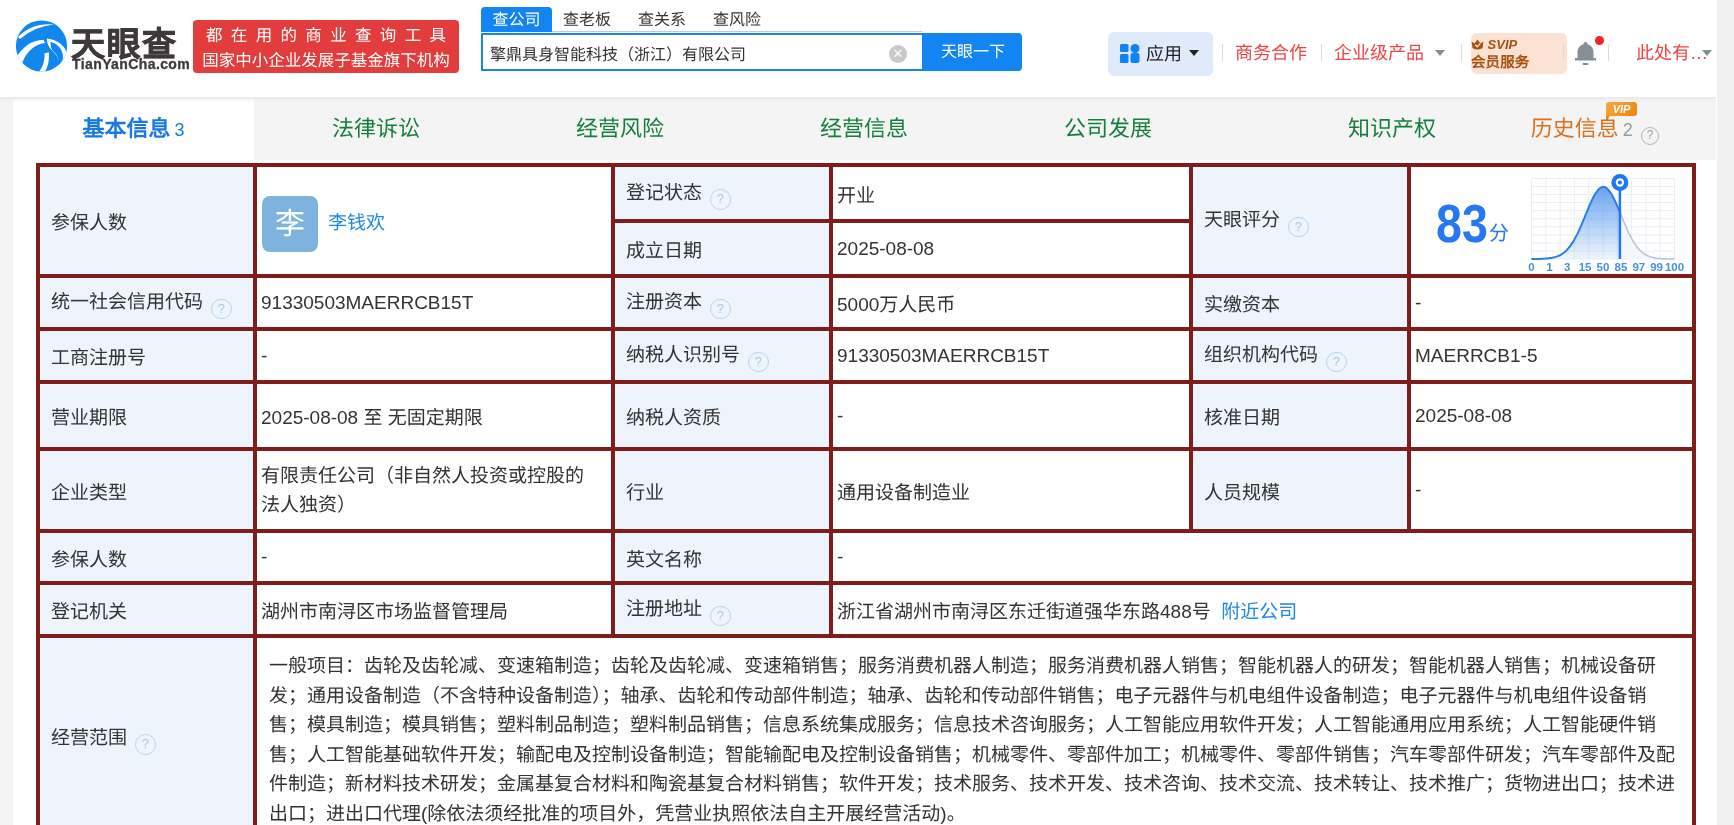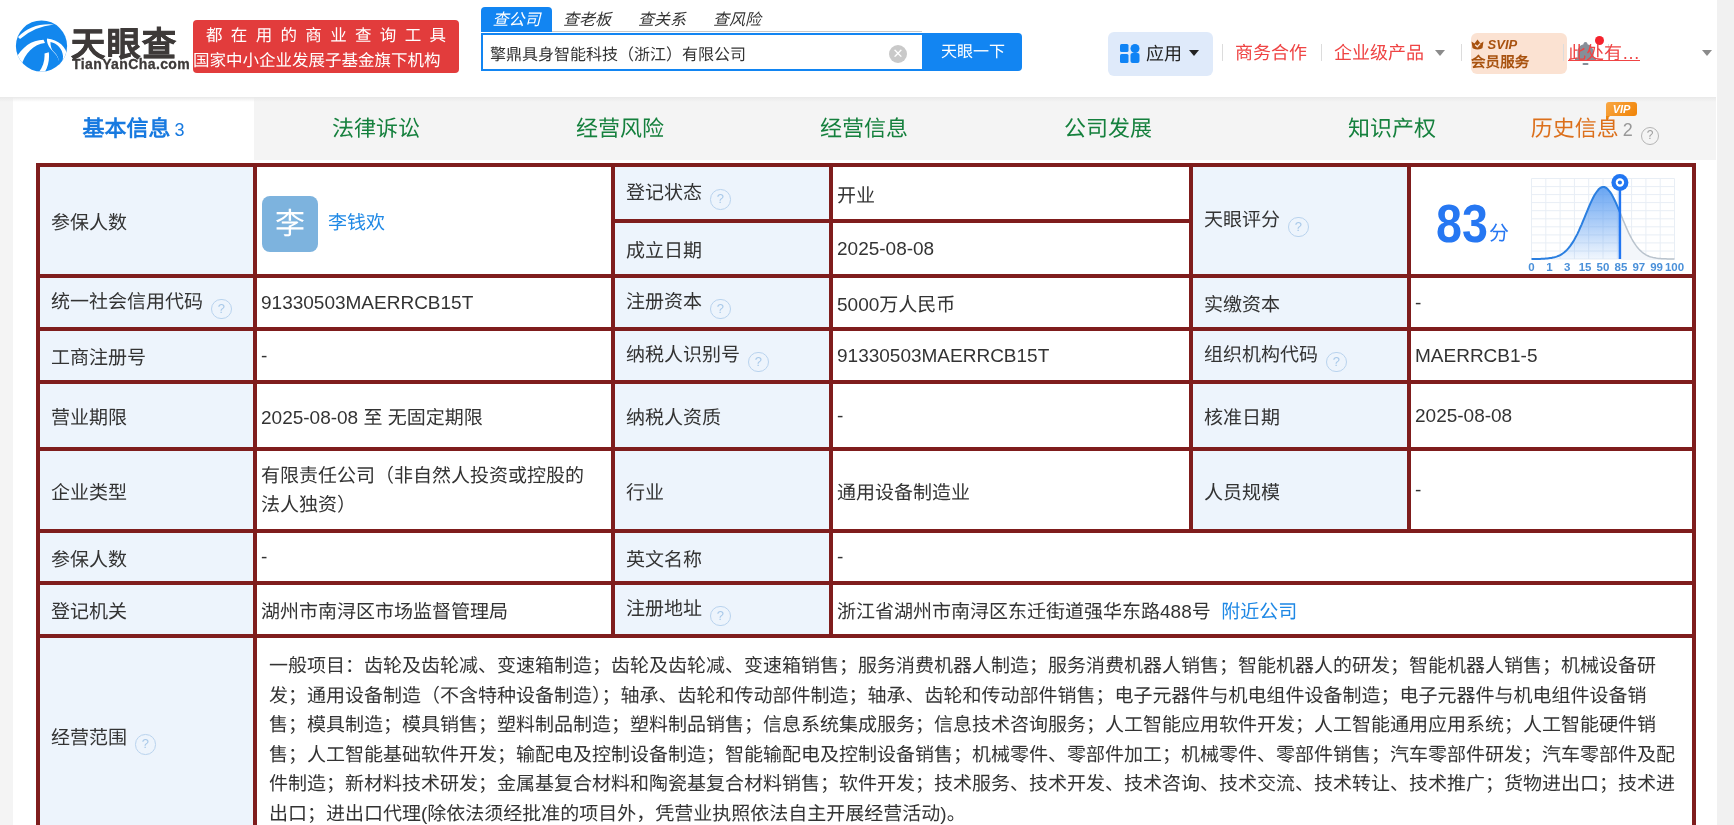--- a/index.html
+++ b/index.html
@@ -6,23 +6,23 @@
 * { margin:0; padding:0; box-sizing:border-box; }
 html,body { width:1734px; height:825px; overflow:hidden; background:#fff;
   font-family:"Liberation Sans", sans-serif; color:#333; }
 .abs { position:absolute; }
 
 #header { position:absolute; left:0; top:0; width:1716px; height:97px; background:#fff; }
 #logoTxt { position:absolute; left:71px; top:17px; font-size:34px; font-weight:bold; color:#3e3a39; letter-spacing:1.5px; -webkit-text-stroke:0.7px #3e3a39; }
 #logoSub { position:absolute; left:72px; top:56px; font-size:14px; font-weight:bold; color:#3e3a39; letter-spacing:0.4px; -webkit-text-stroke:0.3px #3e3a39; }
 #redbox { position:absolute; left:193px; top:20px; width:266px; height:53px; background:#e23c3c; border-radius:4px; color:#fff; }
 #redbox .l1 { display:flex; justify-content:space-between; padding:3px 13px 0 13px; font-size:16.5px; line-height:24px; }
-#redbox .l2 { font-size:16.5px; line-height:27px;font-family:Liberation Serif, serif; }
-
-.stab { position:absolute; top:7px; height:25px; font-size:16px; line-height:25px; color:#333;font-style:italic; }
+#redbox .l2 { text-align:center; font-size:16.5px; line-height:27px;font-family:Liberation Serif, serif; }
+
+.stab { position:absolute; top:7px; height:25px; font-size:16px; line-height:25px; color:#333; }
 #stabActive { left:481px; width:71px; background:#1285f2; color:#fff; text-align:center; border-radius:4px 4px 0 0; }
 #stabLine { position:absolute; left:552px; top:31px; width:370px; height:1px; background:#c9c9c9; }
 #searchInput { position:absolute; left:481px; top:33px; width:443px; height:38px; background:#fff; border:2px solid #1285f2; }
 #searchInput .txt { position:absolute; left:7px; top:6px; font-size:16px; color:#333; }
 #clearX { position:absolute; left:406px; top:10px; width:18px; height:18px; border-radius:50%; background:#c9c9c9; color:#fff; font-size:13px; line-height:18px; text-align:center; }
 #searchBtn { position:absolute; left:924px; top:33px; width:98px; height:38px; background:#1285f2; border-radius:0 4px 4px 0; color:#fff; font-size:16px; line-height:38px; text-align:center; }
 
 #appPill { position:absolute; left:1108px; top:32px; width:105px; height:44px; background:#dfeafa; border-radius:6px; }
 #appPill .t { position:absolute; left:38px; top:12px; font-size:18px; line-height:20px; color:#222; }
 .hItem { position:absolute; top:43px; font-size:18px; line-height:20px; color:#ef4444; }
@@ -142,21 +142,21 @@
       </svg> SVIP</div>
     <div class="s2">会员服务</div>
   </div>
 <div class="vsep" style="left:1563px;"></div>
 <svg class="abs" style="left:1575px;top:42px;" width="21" height="23" viewBox="0 0 21 23">
   <path d="M10.5 0 C11.6 0 12.5 0.9 12.5 2 L12.5 2.3 C16 3.2 18.5 6.3 18.5 10 L18.5 16 L21 16 L21 18.5 L0 18.5 L0 16 L2.5 16 L2.5 10 C2.5 6.3 5 3.2 8.5 2.3 L8.5 2 C8.5 0.9 9.4 0 10.5 0 Z" fill="#868e98"></path>
   <rect x="7.5" y="21" width="6" height="2" rx="1" fill="#868e98"></rect>
 </svg>
 <div id="redDot"></div>
 <div class="vsep" style="left:1608px;"></div>
-<div class="hItem" style="left:1568px;text-decoration:underline;">此处有…</div>
+<div class="hItem" style="left:1636px;">此处有…</div>
 <span class="caret caretg abs" style="left:1702px;top:50px;"></span>
 
 <div id="navbar"></div>
 <div id="navShadow"></div>
 <div id="ntabActive"><span class="m">基本信息</span><span class="c">3</span></div>
 <div class="ntab" style="left:254px;width:244px;">法律诉讼</div>
 <div class="ntab" style="left:498px;width:244px;">经营风险</div>
 <div class="ntab" style="left:742px;width:244px;">经营信息</div>
 <div class="ntab" style="left:986px;width:244px;">公司发展</div>
 <div class="ntab" style="left:1270px;width:244px;">知识产权</div>

